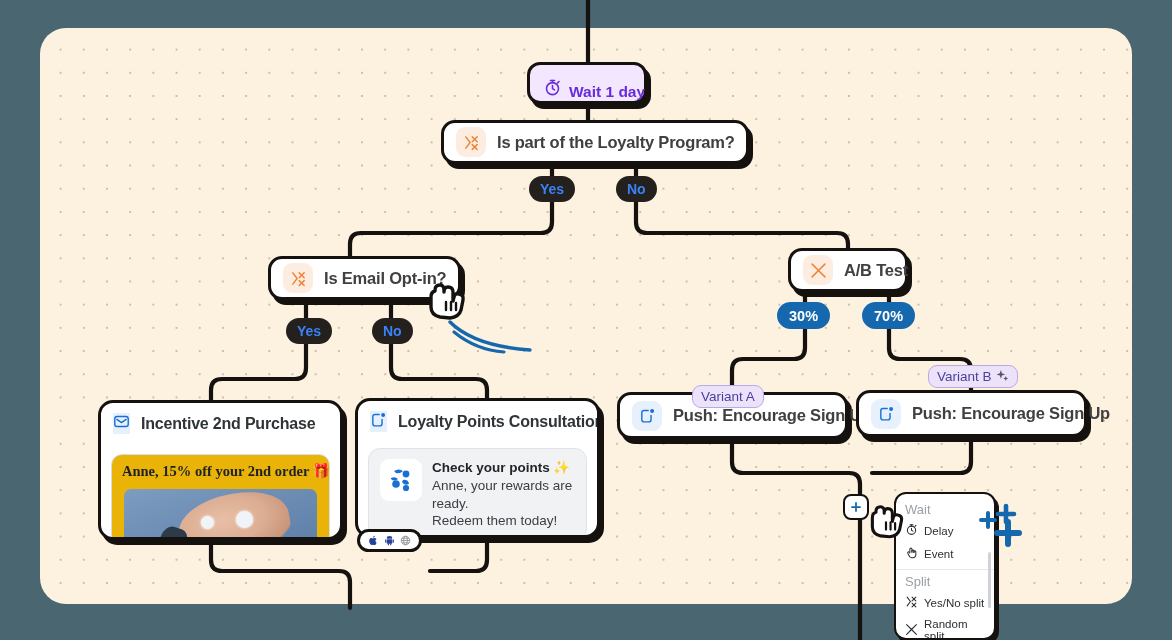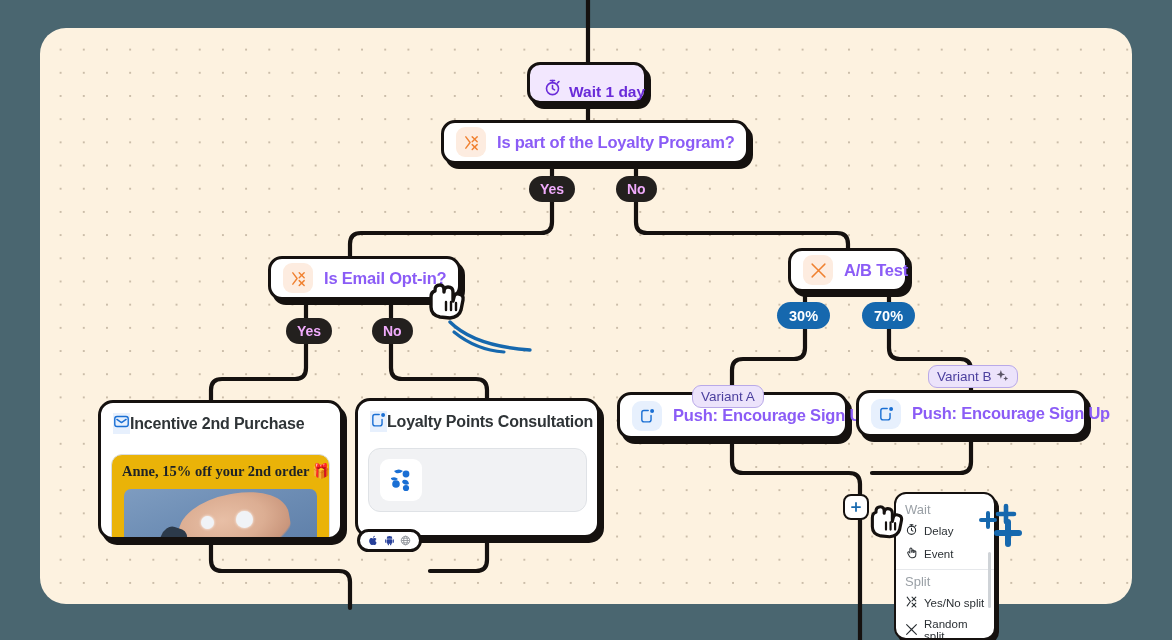--- a/index.html
+++ b/index.html
@@ -39,37 +39,37 @@
     box-sizing:border-box;
   }
   .node .ico{
     width:30px;height:30px;border-radius:9px;
     display:flex;align-items:center;justify-content:center;
     flex:0 0 auto;
   }
   .ico.orange{background:#fdece0;}
   .ico.blue{background:#e7f0fd;}
   .node .ntitle{
-    font-size:16.5px;font-weight:bold;color:#8b5cf6;letter-spacing:-0.2px;
+    font-size:16.5px;font-weight:bold;color:#404040;letter-spacing:-0.2px;
     white-space:nowrap;
   }
 
   
   .waitnode{
     position:absolute;left:527px;top:62px;width:120px;height:42px;
     background:#f2e7fe;border:3.5px solid #15110f;border-radius:13px;
     box-shadow:4px 5px 0 0 #15110f;
     display:flex;align-items:flex-end;gap:7px;padding-left:13px;box-sizing:border-box;
   }
   .waitnode .wlabel{font-size:15.5px;font-weight:bold;color:#6a2bd9;white-space:nowrap;}
 
   
   .chip{
     position:absolute;
-    background:#23201e;color:#f0abfc;
+    background:#23201e;color:#3b82f6;
     border-radius:13px;
     font-size:14px;font-weight:bold;
     display:flex;align-items:center;justify-content:center;
     padding:0 11px;height:26px;
     box-sizing:border-box;
   }
   .pct{
     position:absolute;
     background:#1668ae;color:#fff;
     border-radius:14px;
@@ -92,21 +92,21 @@
   .card{
     position:absolute;
     background:#fff;
     border:3.5px solid #15110f;
     border-radius:15px;
     box-shadow:4px 5px 0 0 #15110f;
     box-sizing:border-box;
     overflow:hidden;
   }
   .card .chead{
-    display:flex;align-items:center;
+    display:flex;align-items:center;gap:11px;
     padding:10px 12px 8px 12px;
   }
   .card .chead .ctitle{font-size:16px;font-weight:bold;color:#2f3437;letter-spacing:-.2px;white-space:nowrap;}
 
   .mailprev{
     margin:12px 10px;border:1.5px solid #d8dde4;border-radius:11px 11px 0 0;
     background:#eab308;height:96px;overflow:hidden;position:relative;
   }
   .mailsubj{
     font-family:"Liberation Serif", serif;
@@ -344,20 +344,25 @@
     <div class="pushprev">
       <div class="pushlogo">
         <svg width="32" height="32" viewBox="0 0 32 32" fill="#1a6fd4">
           <path d="M9 7 q5 -3 9 0 q-3 3 -7 2 z"></path>
           <circle cx="21" cy="10" r="3.4"></circle>
           <path d="M6 14 q4 -2 7 1 q-4 3 -7 0 z"></path>
           <circle cx="11" cy="20" r="3.8"></circle>
           <path d="M18 16 q5 -1 6 4 q-5 2 -7 -2 z"></path>
           <circle cx="21" cy="24" r="3.1"></circle>
         </svg>
+      </div>
+      <div class="pushtxt">
+        <b>Check your points ✨</b><br>
+        <span>Anne, your rewards are ready.</span><br>
+        <span>Redeem them today!</span>
       </div>
     </div>
   </div>
 
   <div class="platbadge" style="left:357px;top:529px;">
     <span>
       <svg width="11" height="11" viewBox="0 0 24 24" fill="#27409a">
         <path d="M16.3 12.6c0-2.6 2.1-3.8 2.2-3.9-1.2-1.8-3.1-2-3.8-2-1.6-.2-3.1.9-3.9.9-.8 0-2-.9-3.3-.9-1.7 0-3.3 1-4.1 2.5-1.8 3.1-.5 7.6 1.2 10.1.9 1.2 1.9 2.6 3.2 2.6 1.3-.1 1.8-.8 3.3-.8s2 .8 3.3.8 2.2-1.3 3.1-2.5c1-1.4 1.4-2.8 1.4-2.9-.1 0-2.6-1-2.6-3.9z"></path>
         <path d="M13.9 4.6c.7-.8 1.2-2 1-3.2-1.1.1-2.3.7-3 1.6-.6.7-1.2 1.9-1 3 1.2.1 2.4-.6 3-1.4z"></path>
       </svg>

